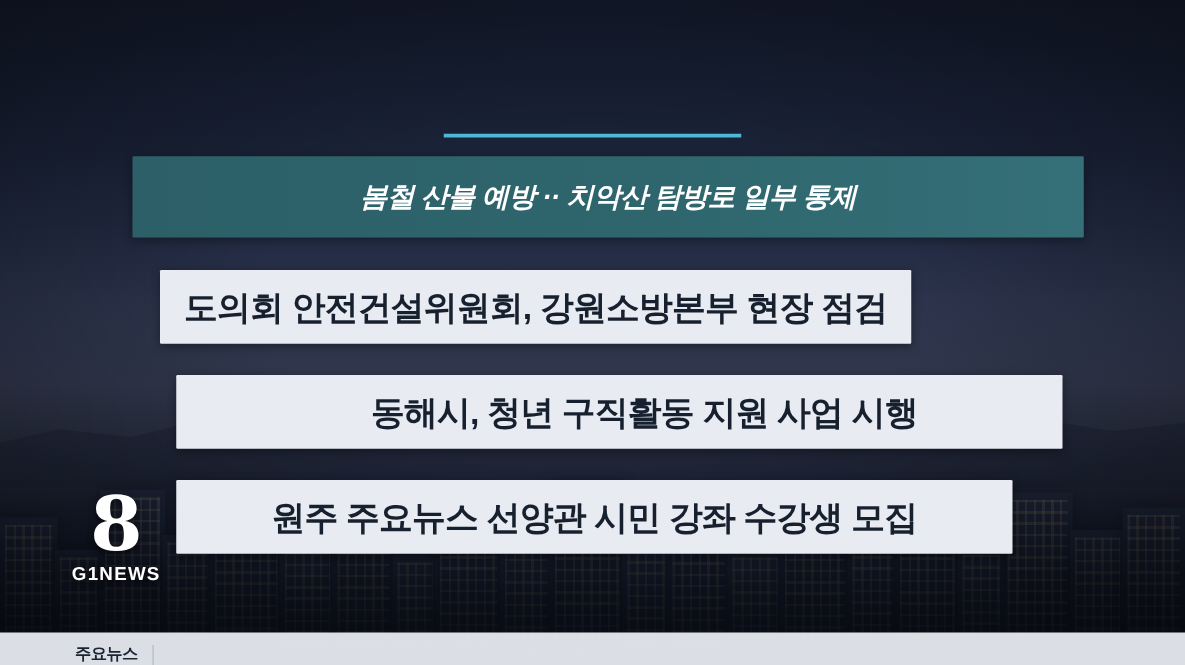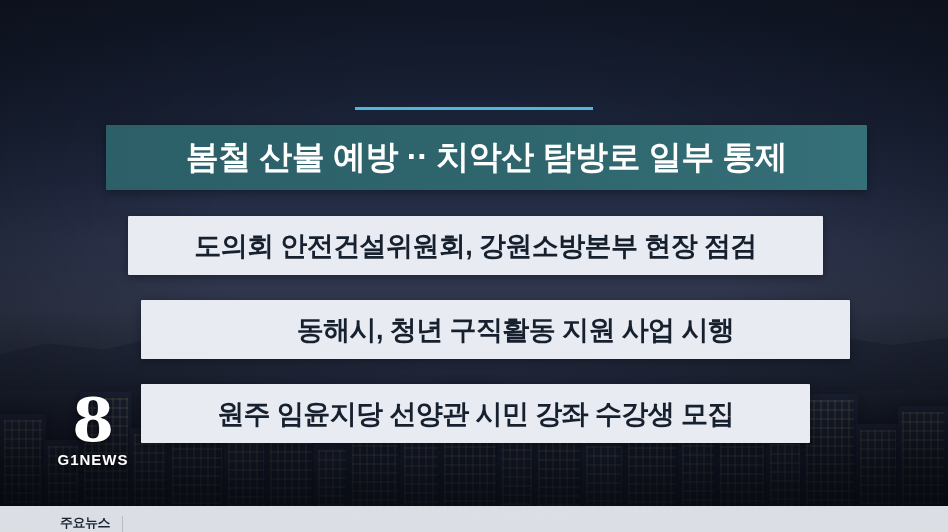--- a/index.html
+++ b/index.html
@@ -149,28 +149,29 @@
   }
   .bar-0 {
     left: 106px;
     top: 0;
     width: 761px;
     height: 65px;
     background: linear-gradient(to right, #2c5f67 0%, #2f666e 55%, #356f77 100%);
   }
   .bar-0 .bar-text {
     color: #ffffff;
-    font-size: 33px;
+    font-size: 22px;
     font-weight: bold;
     letter-spacing: -0.5px;
+    font-style: italic;
   }
   .bar-sub {
     background: #e8ecf2;
   }
-  .bar-1 { left: 128px; top: 91px;  width: 695px; height: 59px; }
+  .bar-1 { left: 128px; top: 91px;  width: 601px; height: 59px; }
   .bar-2 { left: 141px; top: 175px; width: 669px; height: 59px; padding-left: 40px; }
   .bar-3 { left: 141px; top: 259px; width: 669px; height: 59px; }
   .bar-sub .bar-text {
     color: #17202e;
     font-size: 27px;
     font-weight: bold;
     letter-spacing: -0.6px;
   }
 
   
@@ -270,21 +271,21 @@
 
     <div class="bar bar-sub bar-1">
       <span class="bar-text">도의회 안전건설위원회, 강원소방본부 현장 점검</span>
     </div>
 
     <div class="bar bar-sub bar-2">
       <span class="bar-text">동해시, 청년 구직활동 지원 사업 시행</span>
     </div>
 
     <div class="bar bar-sub bar-3">
-      <span class="bar-text">원주 임윤지당 선양관 시민 강좌 수강생 모집</span>
+      <span class="bar-text">원주 주요뉴스 선양관 시민 강좌 수강생 모집</span>
     </div>
 
   </div>
 
   <div class="bug">
     <div class="bug-number">8</div>
     <div class="bug-label">G1NEWS</div>
   </div>
 
   <div class="ticker">

